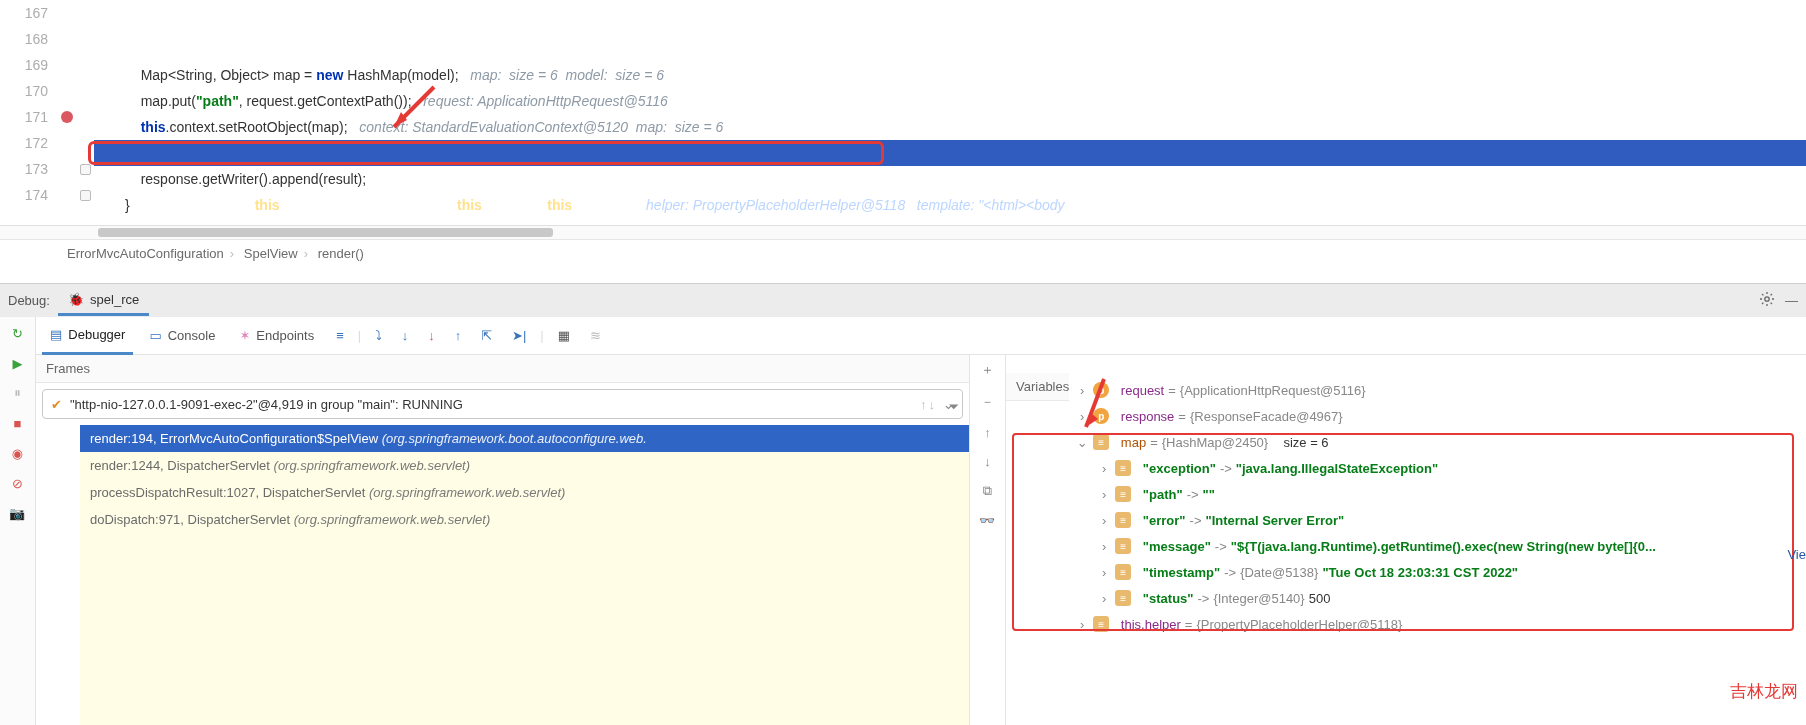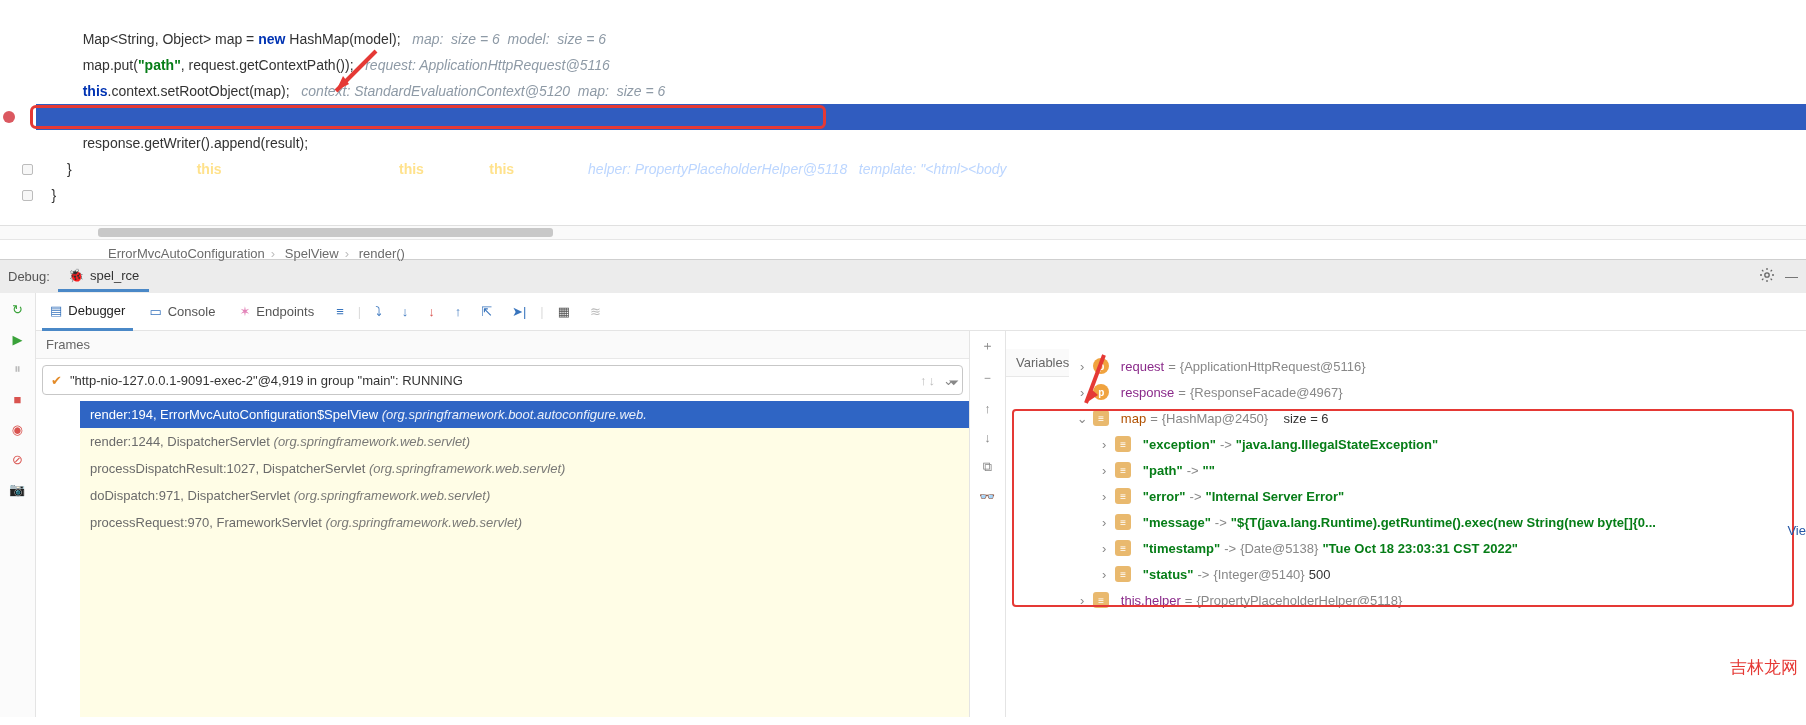--- a/index.html
+++ b/index.html
@@ -9,38 +9,38 @@
   
   .editor { display: flex; height: 225px; overflow: hidden; position: relative; }
   .gutter { width: 58px; text-align: right; color: #adadad; padding-right: 10px; user-select: none; }
   .gutter div, .code-lines > div { height: 26px; line-height: 26px; white-space: pre; }
   .bpcol { width: 18px; }
   .bpcol div { height: 26px; display:flex;align-items:center;justify-content:center;}
   .bpcol .bp::before { content:""; width:12px;height:12px;border-radius:50%;background:#db5860;display:inline-block;}
   .foldcol { width: 18px; color:#bcbcbc; }
   .foldcol div { height:26px;display:flex;align-items:center;justify-content:center;font-size:10px;}
   .foldcol .box::before{content:"";width:9px;height:9px;border:1px solid #bcbcbc;border-radius:2px;background:#f7f7f7;display:inline-block;}
-  .code-lines { flex:1; }
+  .code-lines { flex:1;margin-top:36px; }
   .code-lines > div { position: relative; }
   .highlight-line { background: #305cbf; color:#fff; }
   .highlight-line .box-red{ position:absolute; left:-6px; top:1px; height:24px; border:3px solid #e53935; border-radius:6px;
     width:796px; pointer-events:none;}
   .kw { color:#0033b3; font-weight:bold; }
   .str { color:#067d17; font-weight:bold; }
   .hint { color:#9aa0a6; font-style:italic; }
   .highlight-line .kw{color:#ffe28c;}
   .highlight-line .hint{color:#bcd6ff;}
   .inlinehint{color:#8e9aa6;font-style:italic;}
   .arrow-red { position:absolute; left:285px; top:-32px; width:70px; height:50px; pointer-events:none;}
   .arrow-red svg{width:70px;height:50px;}
 
   .hscroll { height:14px; border-top:1px solid #e0e0e0; background:#fafafa; position:relative;}
   .hscroll .thumb{position:absolute;left:98px;top:2px;width:455px;height:9px;background:#c8c8c8;border-radius:3px;}
 
-  .breadcrumb { height:20px; line-height:28px; padding-left:108px; border-top:1px solid #e6e6e6; color:#6b6b6b;}
+  .breadcrumb { height:44px; line-height:28px; padding-left:67px; border-top:1px solid #e6e6e6; color:#6b6b6b;}
   .breadcrumb span { color:#6b6b6b; }
   .breadcrumb .sep{margin:0 6px;color:#bfbfbf;}
 
   
   .debugbar{height:34px;border-top:1px solid #cfcfcf;background:#ececec;display:flex;align-items:center;padding:0 8px;}
   .debugbar .label{color:#555;margin-right:8px;}
   .debugbar .tab{display:flex;align-items:center;gap:6px;padding:6px 10px;border-bottom:3px solid #4a88c7;color:#333;}
   .debugbar .bug-ico{color:#4caf50;}
   .debugbar .spacer{flex:1;}
   .gear-ico svg{width:16px;height:16px;}
@@ -84,20 +84,30 @@
   .redbox{position:absolute;left:6px;top:60px;right:12px;height:198px;border:2px solid #e53935;border-radius:4px;pointer-events:none;}
   .watermark{position:absolute;right:8px;bottom:38px;color:#e53935;font-family:"Microsoft YaHei";font-size:17px;}
   .vie{position:absolute;right:0;top:174px;color:#2658a6;}
   .red-arrow-var{position:absolute;left:70px;top:2px;width:36px;height:60px;pointer-events:none;}
   .red-arrow-var svg{width:36px;height:60px;}
 </style>
 </head>
 <body>
 
 <div class="editor">
+  <div class="gutter mono">
+    <div>167</div>
+      <div>168</div>
+    <div>169</div>
+      <div>170</div>
+    <div>171</div>
+      <div>172</div>
+    <div>173</div>
+      <div>174</div>
+  </div>
   <div class="bpcol">
     <div></div>
       <div></div>
       <div></div>
       <div></div>
       <div class="bp"></div>
       <div></div>
       <div></div>
       <div></div>
   </div>
@@ -206,21 +216,20 @@
         <div class="updn">
           <span>↑</span>
           <span>↓</span>
         </div>
         <span class="funnel">⏷</span>
         <div class="stack" id="stack">
             <div class="row sel"><span>render:194, ErrorMvcAutoConfiguration$SpelView </span><span class="pkg">(org.springframework.boot.autoconfigure.web.</span></div>
             <div class="row"><span>render:1244, DispatcherServlet </span><span class="pkg">(org.springframework.web.servlet)</span></div>
             <div class="row"><span>processDispatchResult:1027, DispatcherServlet </span><span class="pkg">(org.springframework.web.servlet)</span></div>
             <div class="row"><span>doDispatch:971, DispatcherServlet </span><span class="pkg">(org.springframework.web.servlet)</span></div>
-            <div class="row"><span>processRequest:970, FrameworkServlet </span><span class="pkg">(org.springframework.web.servlet)</span></div>
           </div>
       </div>
 
       <div class="varside">
         <span>＋</span>
         <span>－</span>
         <span>↑</span>
         <span>↓</span>
         <span>⧉</span>
         <span>👓</span>

